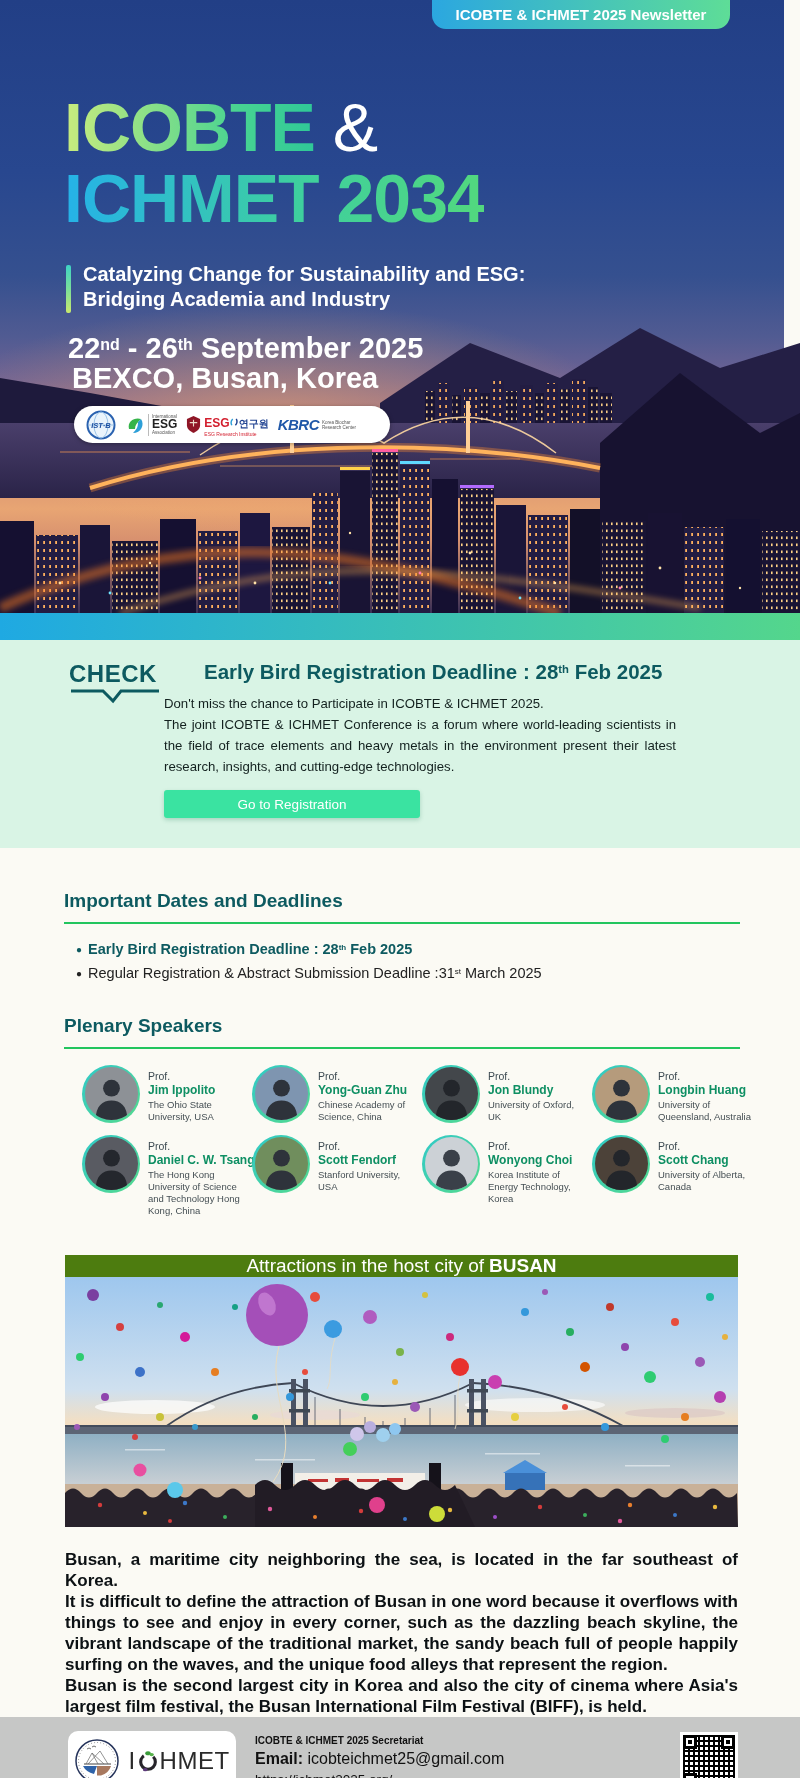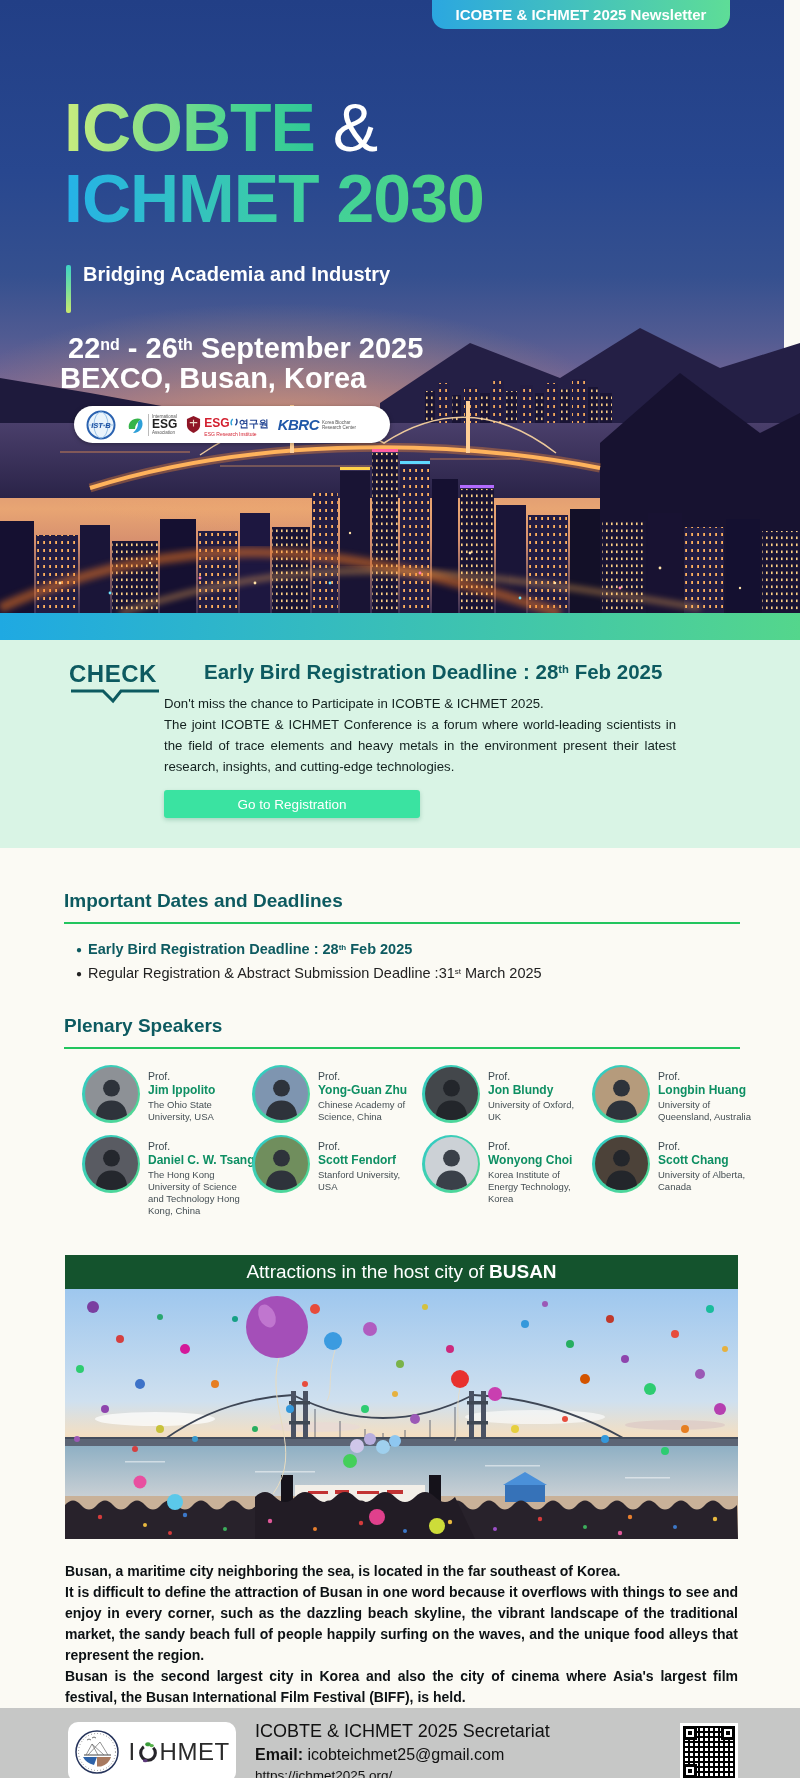--- a/index.html
+++ b/index.html
@@ -17,21 +17,21 @@
     color:#fff; font-weight:bold; font-size:15px; display:flex; align-items:center; justify-content:center; }
   .title { position:absolute; left:64px; top:92px; font-weight:800; font-size:68px; line-height:71px; letter-spacing:-1px; }
   .grad1 { background:linear-gradient(90deg,#c9ec7e,#47d392 70%,#2fc898); -webkit-background-clip:text; background-clip:text; color:transparent; }
   .amp  { color:#ffffff; font-weight:300; }
   .grad2 { background:linear-gradient(90deg,#25b2e8,#3ecf9f 55%,#52d87e); -webkit-background-clip:text; background-clip:text; color:transparent; }
   .subtitle { position:absolute; left:66px; top:262px; display:flex; }
   .subtitle-bar { width:5px; height:48px; margin-top:3px; border-radius:2px;
     background:linear-gradient(180deg,#3ed3c5,#7adf9a,#c9e96d); }
   .subtitle-text { margin-left:12px; color:#fff; font-weight:bold; font-size:20px; line-height:25px; }
   .dates { position:absolute; left:68px; top:328px; color:#fff; font-weight:bold; font-size:29px; line-height:34px; }
-  .venue { position:absolute; left:60px; top:362px; color:#fff; font-weight:bold; font-size:29px; }
+  .venue { position:absolute; left:72px; top:362px; color:#fff; font-weight:bold; font-size:29px; }
   .sup { font-size:.55em; vertical-align:.5em; }
   .logo-pill { position:absolute; left:74px; top:406px; width:316px; height:37px; background:#fff;
     border-radius:19px; display:flex; align-items:center; padding:0 12px; gap:9px; box-shadow:0 1px 4px rgba(0,0,0,.35); }
   .plogo { display:flex; align-items:center; gap:3px; }
   .plogo .vdiv { width:1px; height:22px; background:#bbb; }
   .lgtxt-sm { font-size:4.5px; color:#555; line-height:5px; }
   .lgtxt-esg { font-size:12px; font-weight:800; color:#222; line-height:11px; }
   .kbrc-word { font-style:italic; font-weight:800; font-size:15px; color:#1f57a8; letter-spacing:-.5px; }
   .esgri-main { font-size:12px; font-weight:800; color:#d31f2e; }
   .esgri-kr { font-size:10px; font-weight:800; color:#1c3f8f; }
@@ -64,33 +64,33 @@
   .avatar { flex:none; width:58px; height:58px; border-radius:50%; padding:2.5px;
     background:linear-gradient(135deg,#2fc9c9,#55da8c); }
   .avatar svg { display:block; width:53px; height:53px; border-radius:50%; }
   .spk-txt { margin-left:8px; padding-top:5px; width:104px; }
   .spk-title { font-size:10.5px; color:#3d4a52; }
   .spk-name { font-size:12px; font-weight:bold; color:#0e8f63; white-space:nowrap; margin-top:1px; }
   .spk-affil { font-size:9.5px; color:#454f54; line-height:12px; margin-top:2px; max-width:96px; }
 
   
   .busan-sec { margin:38px 62px 0 65px; flex:none; }
-  .busan-banner { height:34px; background:#14532d; color:#fff; font-size:19px;
+  .busan-banner { height:22px; background:#4d7c0f; color:#fff; font-size:19px;
     display:flex; align-items:center; justify-content:center; }
   .busan-banner b { font-weight:800; margin-left:5px; }
   .busan-photo { display:block; width:673px; height:250px; }
-  .busan-text { margin-top:22px; font-size:14px; line-height:21px; color:#0c1114; text-align:justify; font-weight:bold; }
+  .busan-text { margin-top:22px; font-size:17px; line-height:21px; color:#0c1114; text-align:justify; font-weight:bold; }
 
   
   .footer { margin-top:auto; height:88px; flex:none; background:#c6c7c6; display:flex; align-items:center; padding:0 62px 0 68px; }
   .footer-card { width:168px; height:60px; background:#fff; border-radius:10px; display:flex; align-items:center; justify-content:center; gap:8px; flex:none; }
   .ichmet { font-size:24px; color:#2a2a2a; letter-spacing:.5px; display:flex; align-items:center; }
   .ichmet .ich-c { display:inline-flex; margin:0 1px; }
   .footer-info { margin-left:19px; color:#111; }
-  .footer-info .l1 { font-size:18px; font-weight:normal; }
+  .footer-info .l1 { font-size:10px; font-weight:bold; }
   .footer-info .l2 { font-size:16px; margin-top:4px; }
   .footer-info .l3 { font-size:13.5px; margin-top:4px; }
   .qr { margin-left:auto; width:58px; height:58px; background:#fff; padding:3px; position:relative; }
   .qr-inner { width:52px; height:52px;
     background:
       repeating-linear-gradient(0deg,#000 0 2px,transparent 2px 5px),
       repeating-linear-gradient(90deg,#000 0 2px,#fff 2px 5px); }
   .qr-f { position:absolute; width:14px; height:14px; border:3px solid #000; background:#fff; }
   .qr-f::after { content:""; position:absolute; left:2px; top:2px; width:4px; height:4px; background:#000; }
   .qr-f.tl { left:3px; top:3px; } .qr-f.tr { right:3px; top:3px; } .qr-f.bl { left:3px; bottom:3px; }
@@ -201,26 +201,27 @@
           <circle cx="110" cy="310" r="1.4"></circle>
           <circle cx="330" cy="300" r="1.4"></circle>
           <circle cx="520" cy="315" r="1.4"></circle>
         </g>
     </svg>
 
     <div class="badge">ICOBTE &amp; ICHMET 2025 Newsletter</div>
 
     <h1 class="title">
       <div><span class="grad1">ICOBTE</span> <span class="amp">&amp;</span></div>
-      <div class="grad2">ICHMET 2030</div>
+      <div class="grad2">ICHMET 2034</div>
     </h1>
 
     <div class="subtitle">
       <div class="subtitle-bar"></div>
       <div class="subtitle-text">
+        <div>Catalyzing Change for Sustainability and ESG:</div>
         <div>Bridging Academia and Industry</div>
       </div>
     </div>
 
     <div class="dates"><span>22</span><span class="sup">nd</span><span> - </span><span>26</span><span class="sup">th</span><span> September 2025</span></div>
     <div class="venue">BEXCO, Busan, Korea</div>
 
     <div class="logo-pill">
       <div class="plogo">
         <svg width="30" height="30" viewBox="0 0 30 30">

